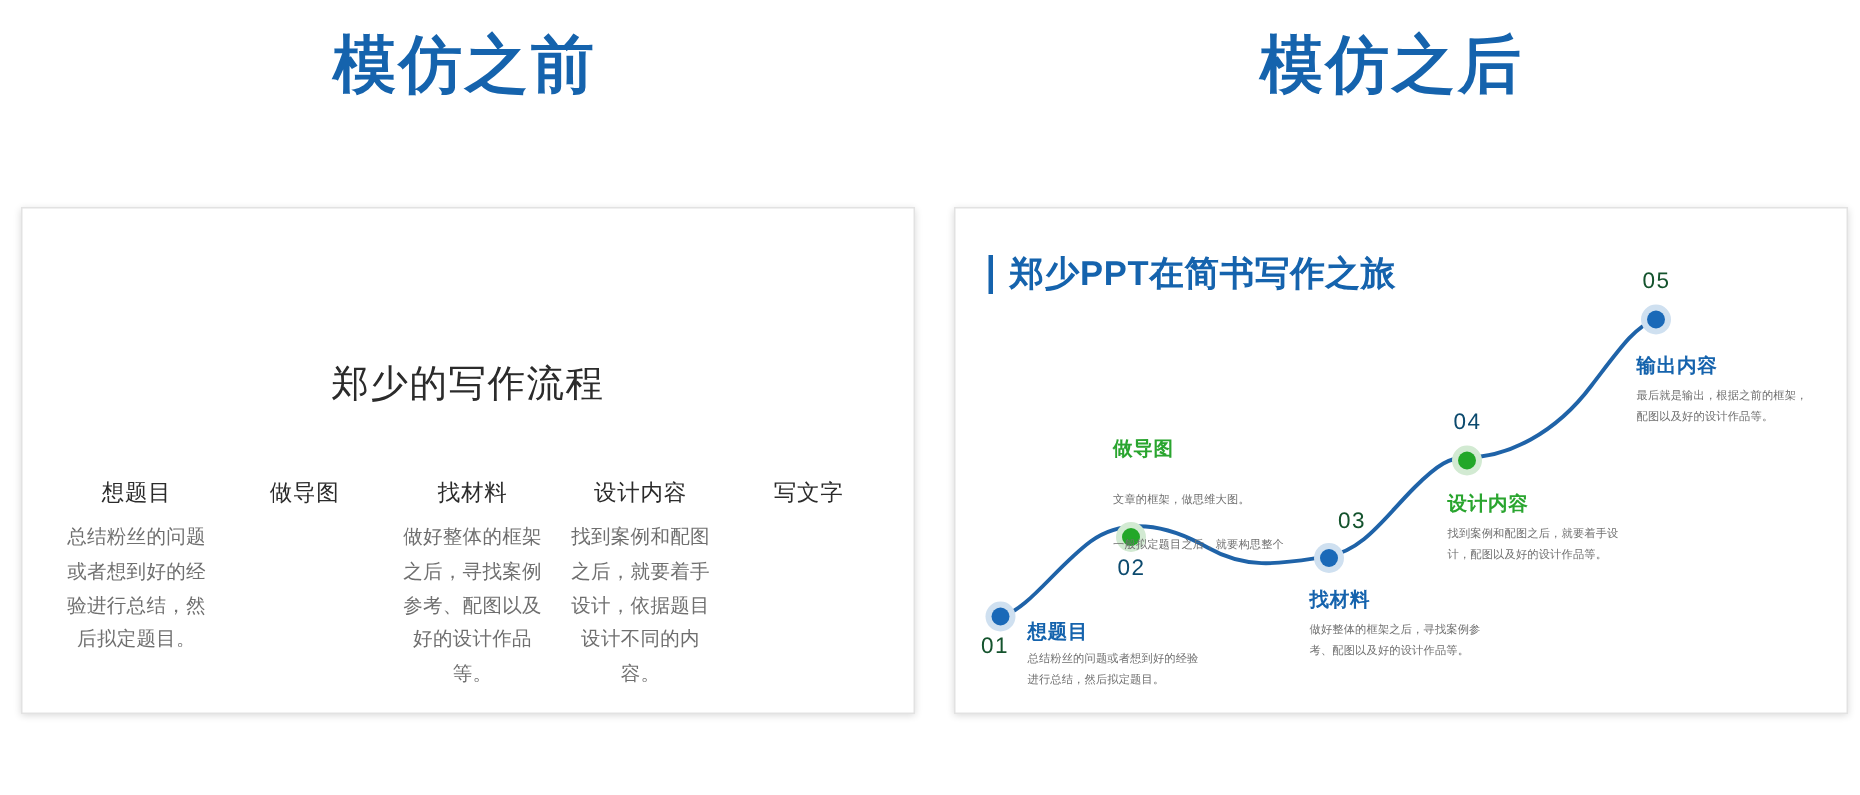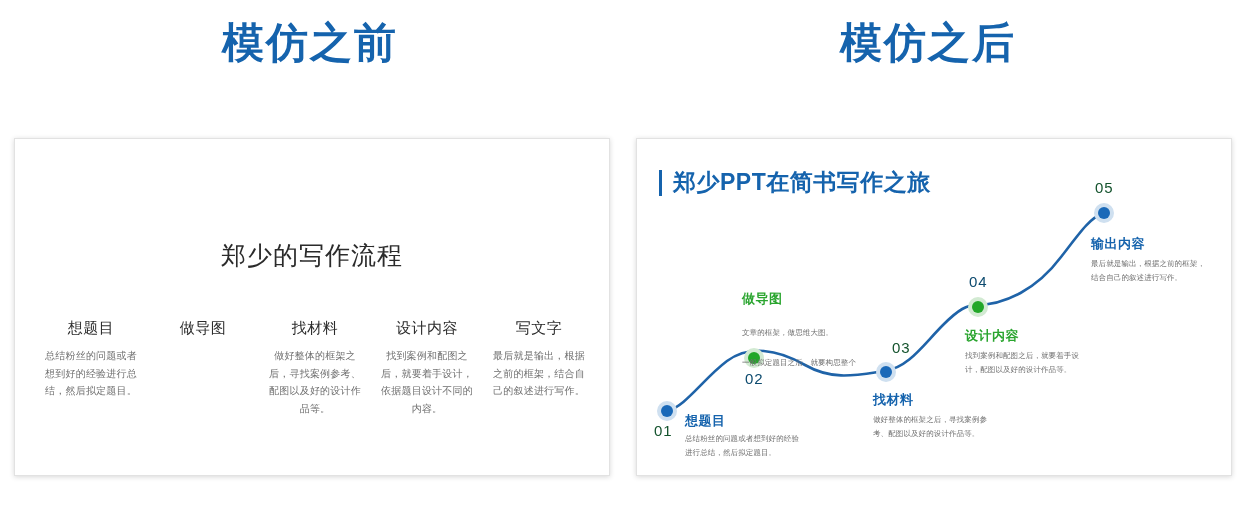--- a/index.html
+++ b/index.html
@@ -74,21 +74,21 @@
     text-align: center;
   }
   .col-title {
     font-size: 15px;
     color: #2b2b2b;
     margin-bottom: 9px;
     letter-spacing: 0.5px;
     white-space: nowrap;
   }
   .col-body {
-    font-size: 10px;
+    font-size: 13px;
     color: #6f6f6f;
     line-height: 1.75;
     letter-spacing: 0.2px;
   }
 
   
   .r-title-wrap {
     position: absolute;
     top: 28px;
     left: 22px;
@@ -187,21 +187,20 @@
       <div class="col">
         <div class="col-title">找材料</div>
         <div class="col-body">做好整体的框架之后，寻找案例参考、配图以及好的设计作品等。</div>
       </div>
       <div class="col">
         <div class="col-title">设计内容</div>
         <div class="col-body">找到案例和配图之后，就要着手设计，依据题目设计不同的内容。</div>
       </div>
       <div class="col">
         <div class="col-title">写文字</div>
-        <div class="col-body">最后就是输出，根据之前的框架，结合自己的叙述进行写作。</div>
       </div>
     </div>
   </div>
 
   <div class="card right">
 
     <div class="r-title-wrap">
       <div class="r-title-bar"></div>
       <div class="r-title">郑少PPT在简书写作之旅</div>
     </div>
@@ -248,16 +247,16 @@
     <div class="step-title green" style="left:328px; top:188px;">设计内容</div>
     <div class="step-body" style="left:328px; top:210px;">找到案例和配图之后，就要着手设</div>
     <div class="step-body" style="left:328px; top:224px;">计，配图以及好的设计作品等。</div>
 
     <div class="node blue" style="left:467px; top:74px;">
       <div class="core"></div>
     </div>
     <div class="num gray" style="left:458px; top:40px;">05</div>
     <div class="step-title blue" style="left:454px; top:96px;text-align:right;">输出内容</div>
     <div class="step-body" style="left:454px; top:118px;">最后就是输出，根据之前的框架，</div>
-    <div class="step-body" style="left:454px; top:132px;">结合自己的叙述进行写作。</div>
+    <div class="step-body" style="left:454px; top:132px;">配图以及好的设计作品等。</div>
 
   </div>
 </div>
 
 </body></html>

